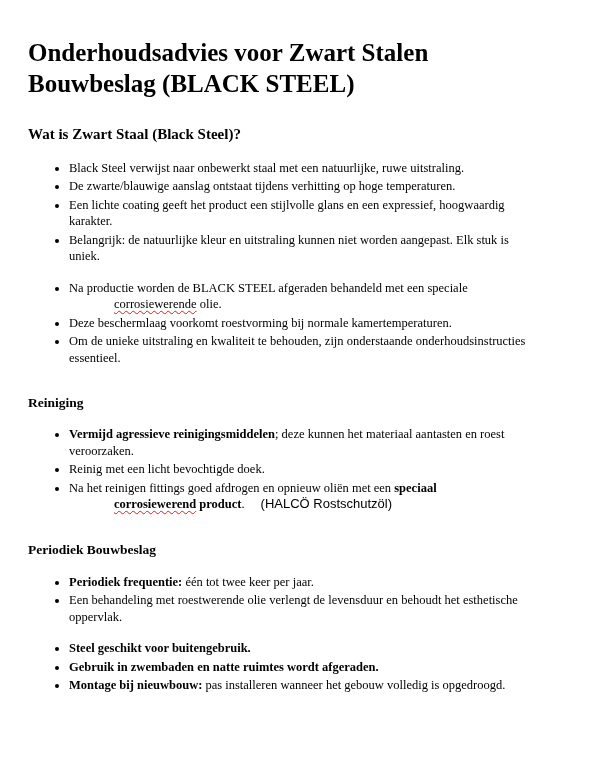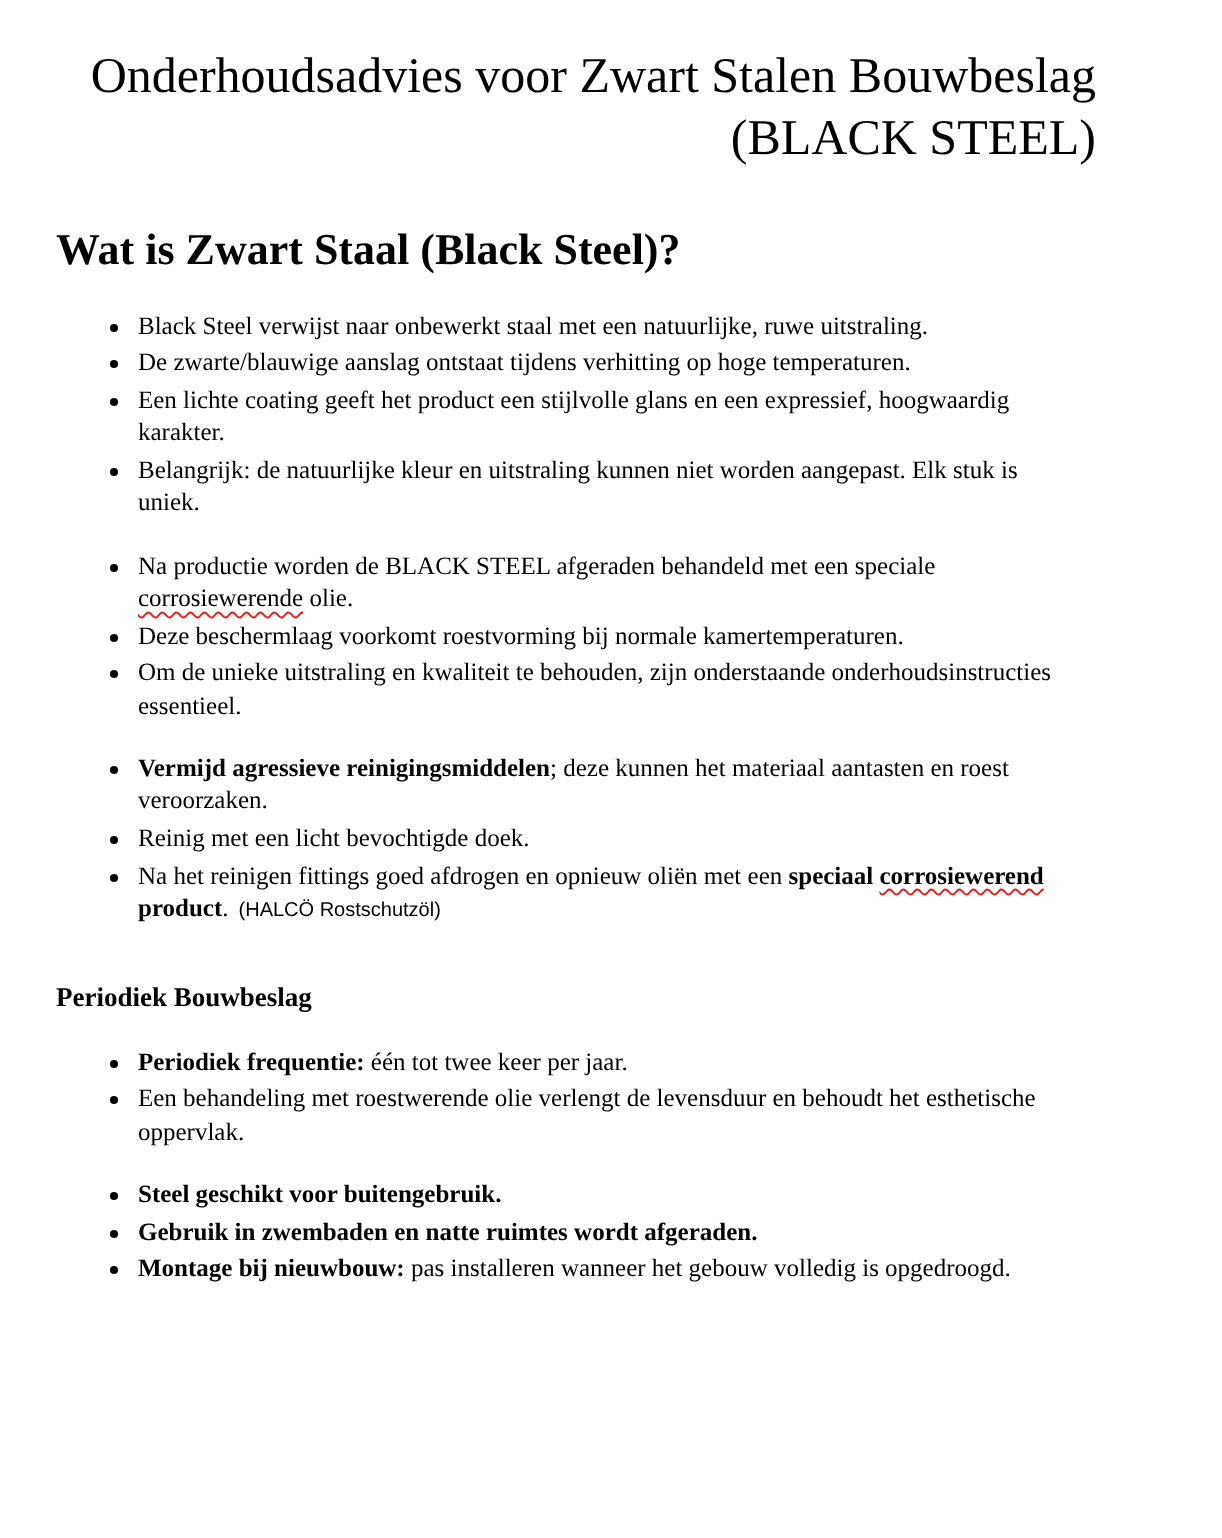--- a/index.html
+++ b/index.html
@@ -9,27 +9,26 @@
     min-height: 769px;
     color: #000000;
     font-family: "Liberation Serif", "DejaVu Serif", serif;
   }
   .page {
     padding: 18px 36px 28px 28px;
   }
   h1 {
     font-size: 25px;
     line-height: 1.22;
-    font-weight: normal;
+    font-weight: bold;
     max-width: 520px;
-    margin-top: 6px;
-    text-align: right;
+    margin-top: 20px;
   }
   h2 {
-    font-size: 22px;
+    font-size: 15px;
     line-height: 1.3;
     font-weight: bold;
     margin-top: 26px;
   }
   h3 {
     font-size: 13.5px;
     line-height: 1.3;
     font-weight: bold;
     margin-top: 28px;
   }
@@ -44,25 +43,26 @@
     margin-bottom: 2.5px;
     max-width: 458px;
   }
   .bold { font-weight: bold; }
   .squiggle {
     text-decoration-line: underline;
     text-decoration-style: wavy;
     text-decoration-color: #e11d1d;
     text-decoration-thickness: 1px;
     text-underline-offset: 2px;
+    margin-left: 45px;
   }
   .note {
     font-family: "Liberation Sans", "DejaVu Sans", sans-serif;
-    font-size: 10px;
-    margin-left: 5px;
+    font-size: 13px;
+    margin-left: 16px;
     white-space: nowrap;
     text-align: center;
   }
 </style>
 </head>
 <body>
 
 <div class="page">
 
   <h1>Onderhoudsadvies voor Zwart Stalen Bouwbeslag (BLACK STEEL)</h1>
@@ -76,20 +76,21 @@
   </ul>
 
   <ul>
     <li>
       <span>Na productie worden de BLACK STEEL afgeraden behandeld met een speciale </span><span class="squiggle">corrosiewerende</span><span> olie.</span>
     </li>
     <li><span>Deze beschermlaag voorkomt roestvorming bij normale kamertemperaturen.</span></li>
     <li><span>Om de unieke uitstraling en kwaliteit te behouden, zijn onderstaande onderhoudsinstructies essentieel.</span></li>
   </ul>
 
+  <h3>Reiniging</h3>
   <ul>
     <li>
       <span class="bold">Vermijd agressieve reinigingsmiddelen</span><span>; deze kunnen het materiaal aantasten en roest veroorzaken.</span>
     </li>
     <li><span>Reinig met een licht bevochtigde doek.</span></li>
     <li>
       <span>Na het reinigen fittings goed afdrogen en opnieuw oliën met een </span><span class="bold">speciaal </span><span class="bold squiggle">corrosiewerend</span><span class="bold"> product</span><span>.</span><span class="note">(HALCÖ Rostschutzöl)</span>
     </li>
   </ul>
 

